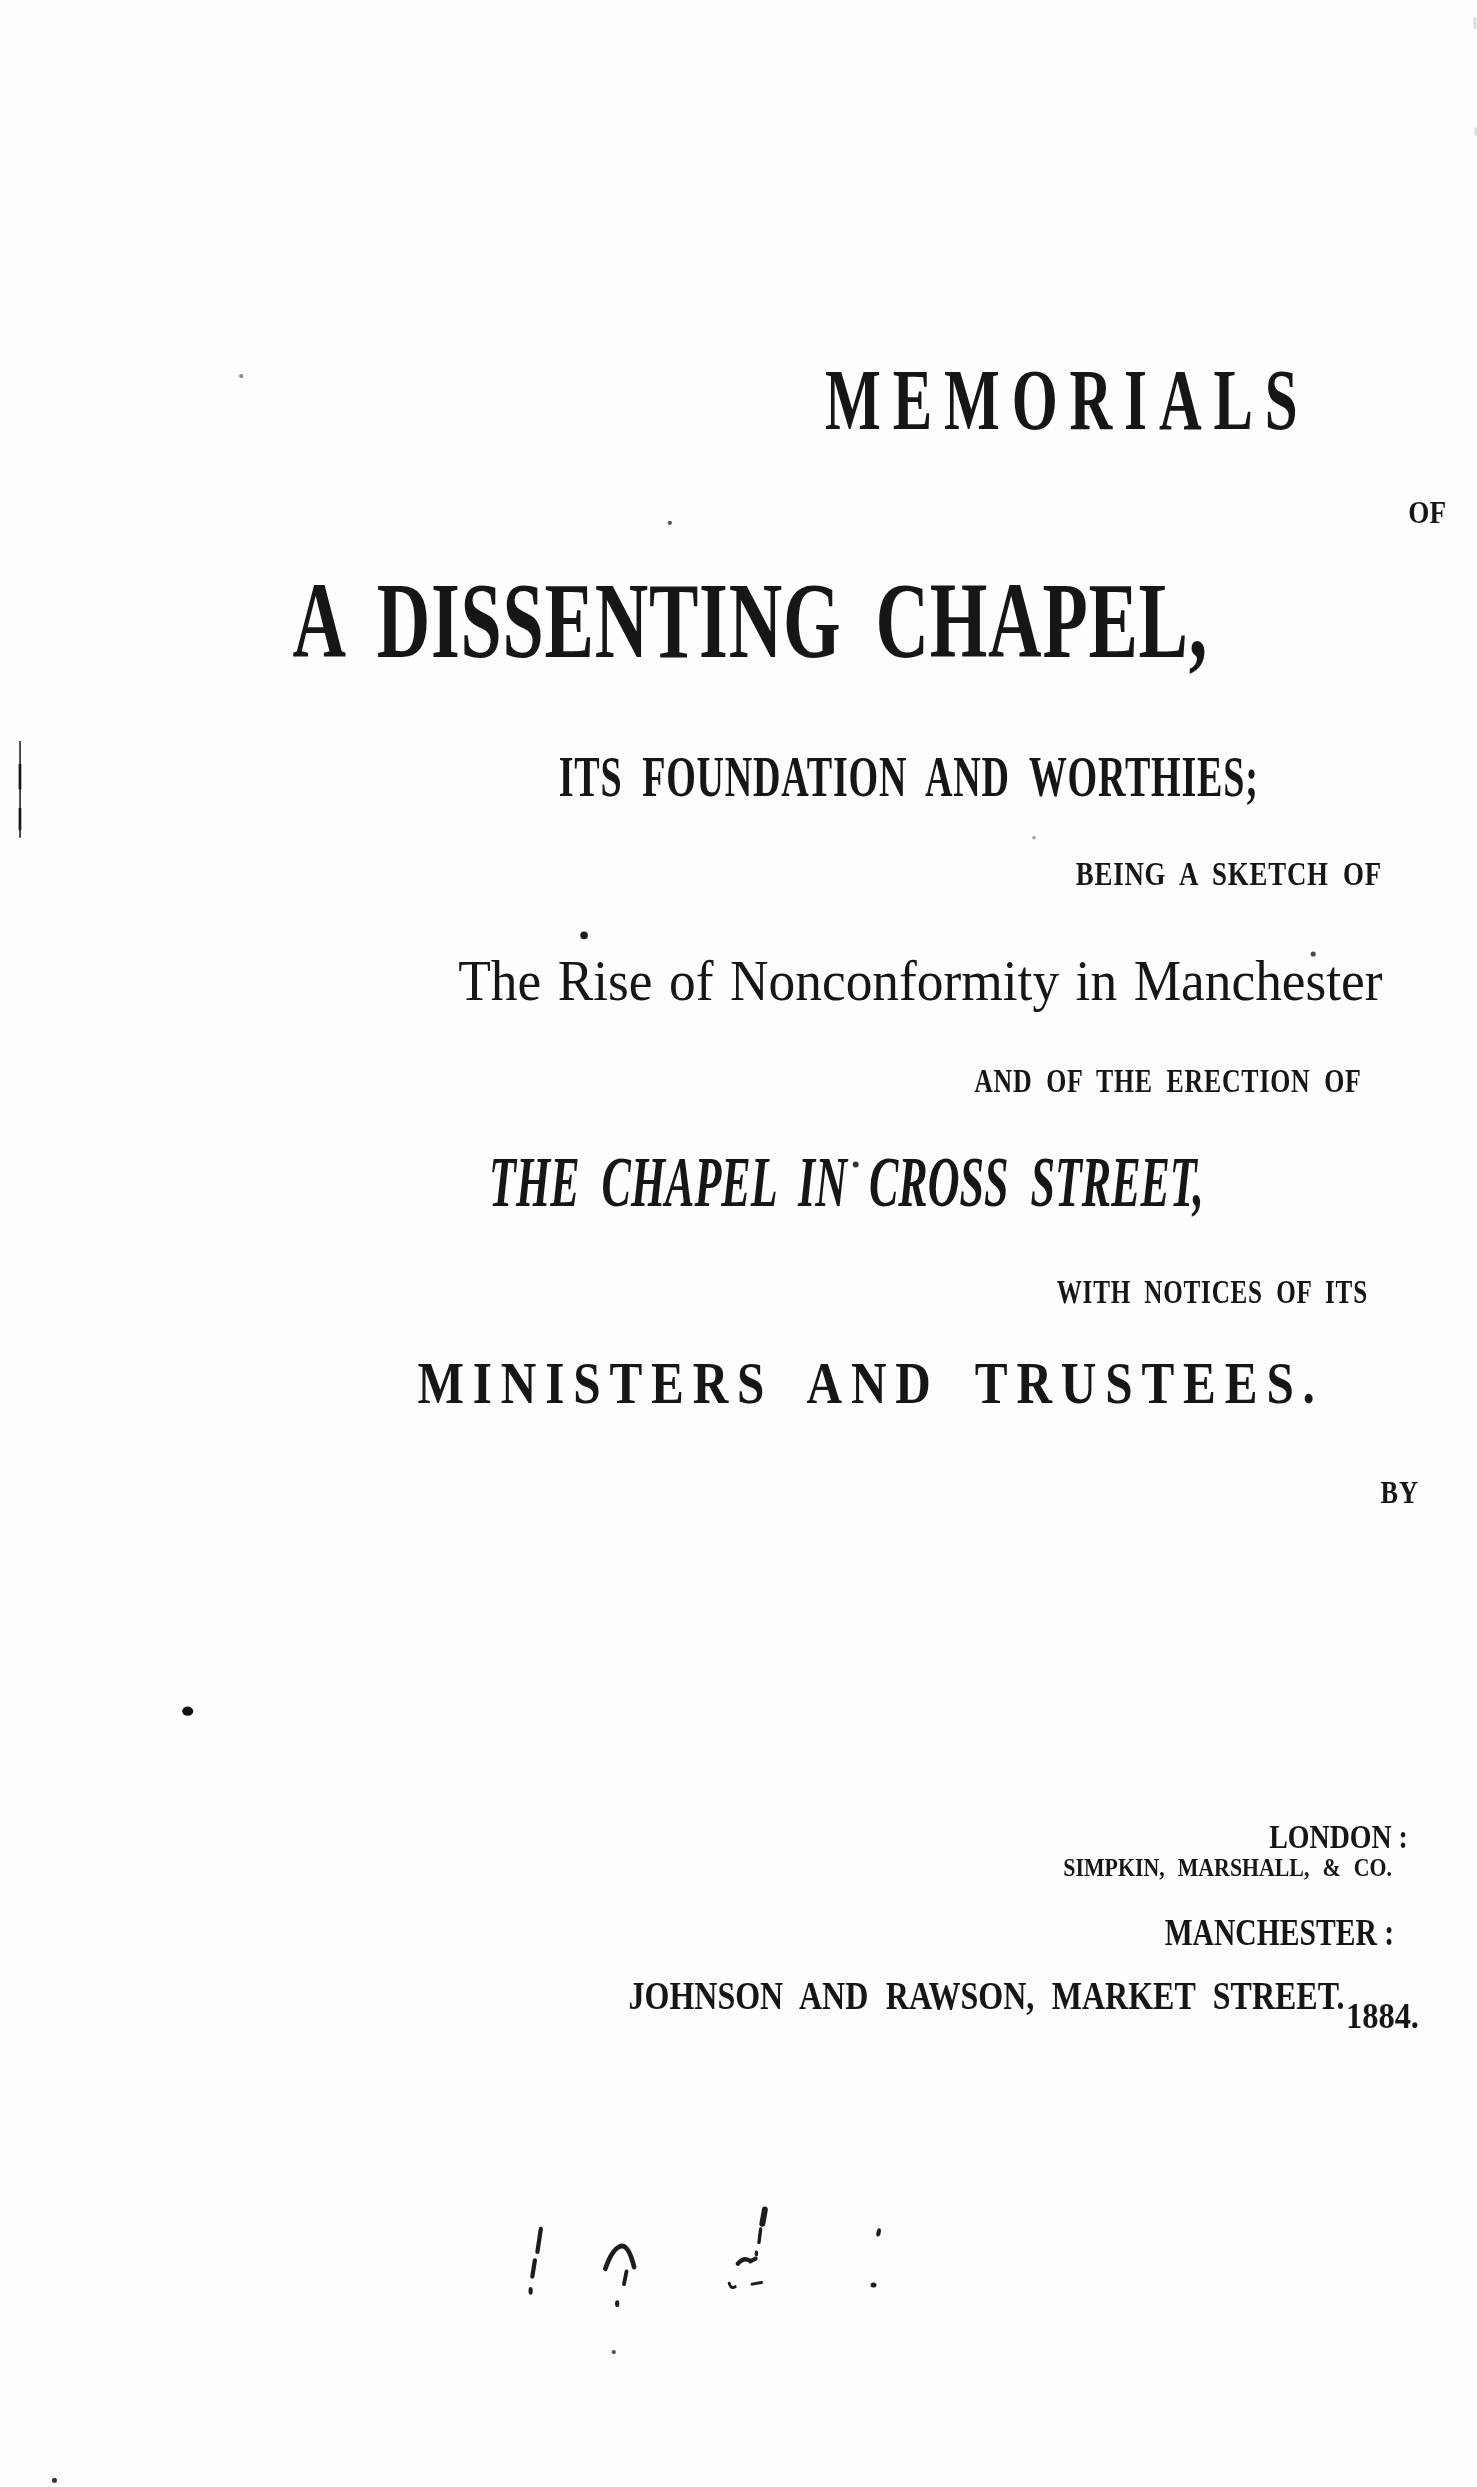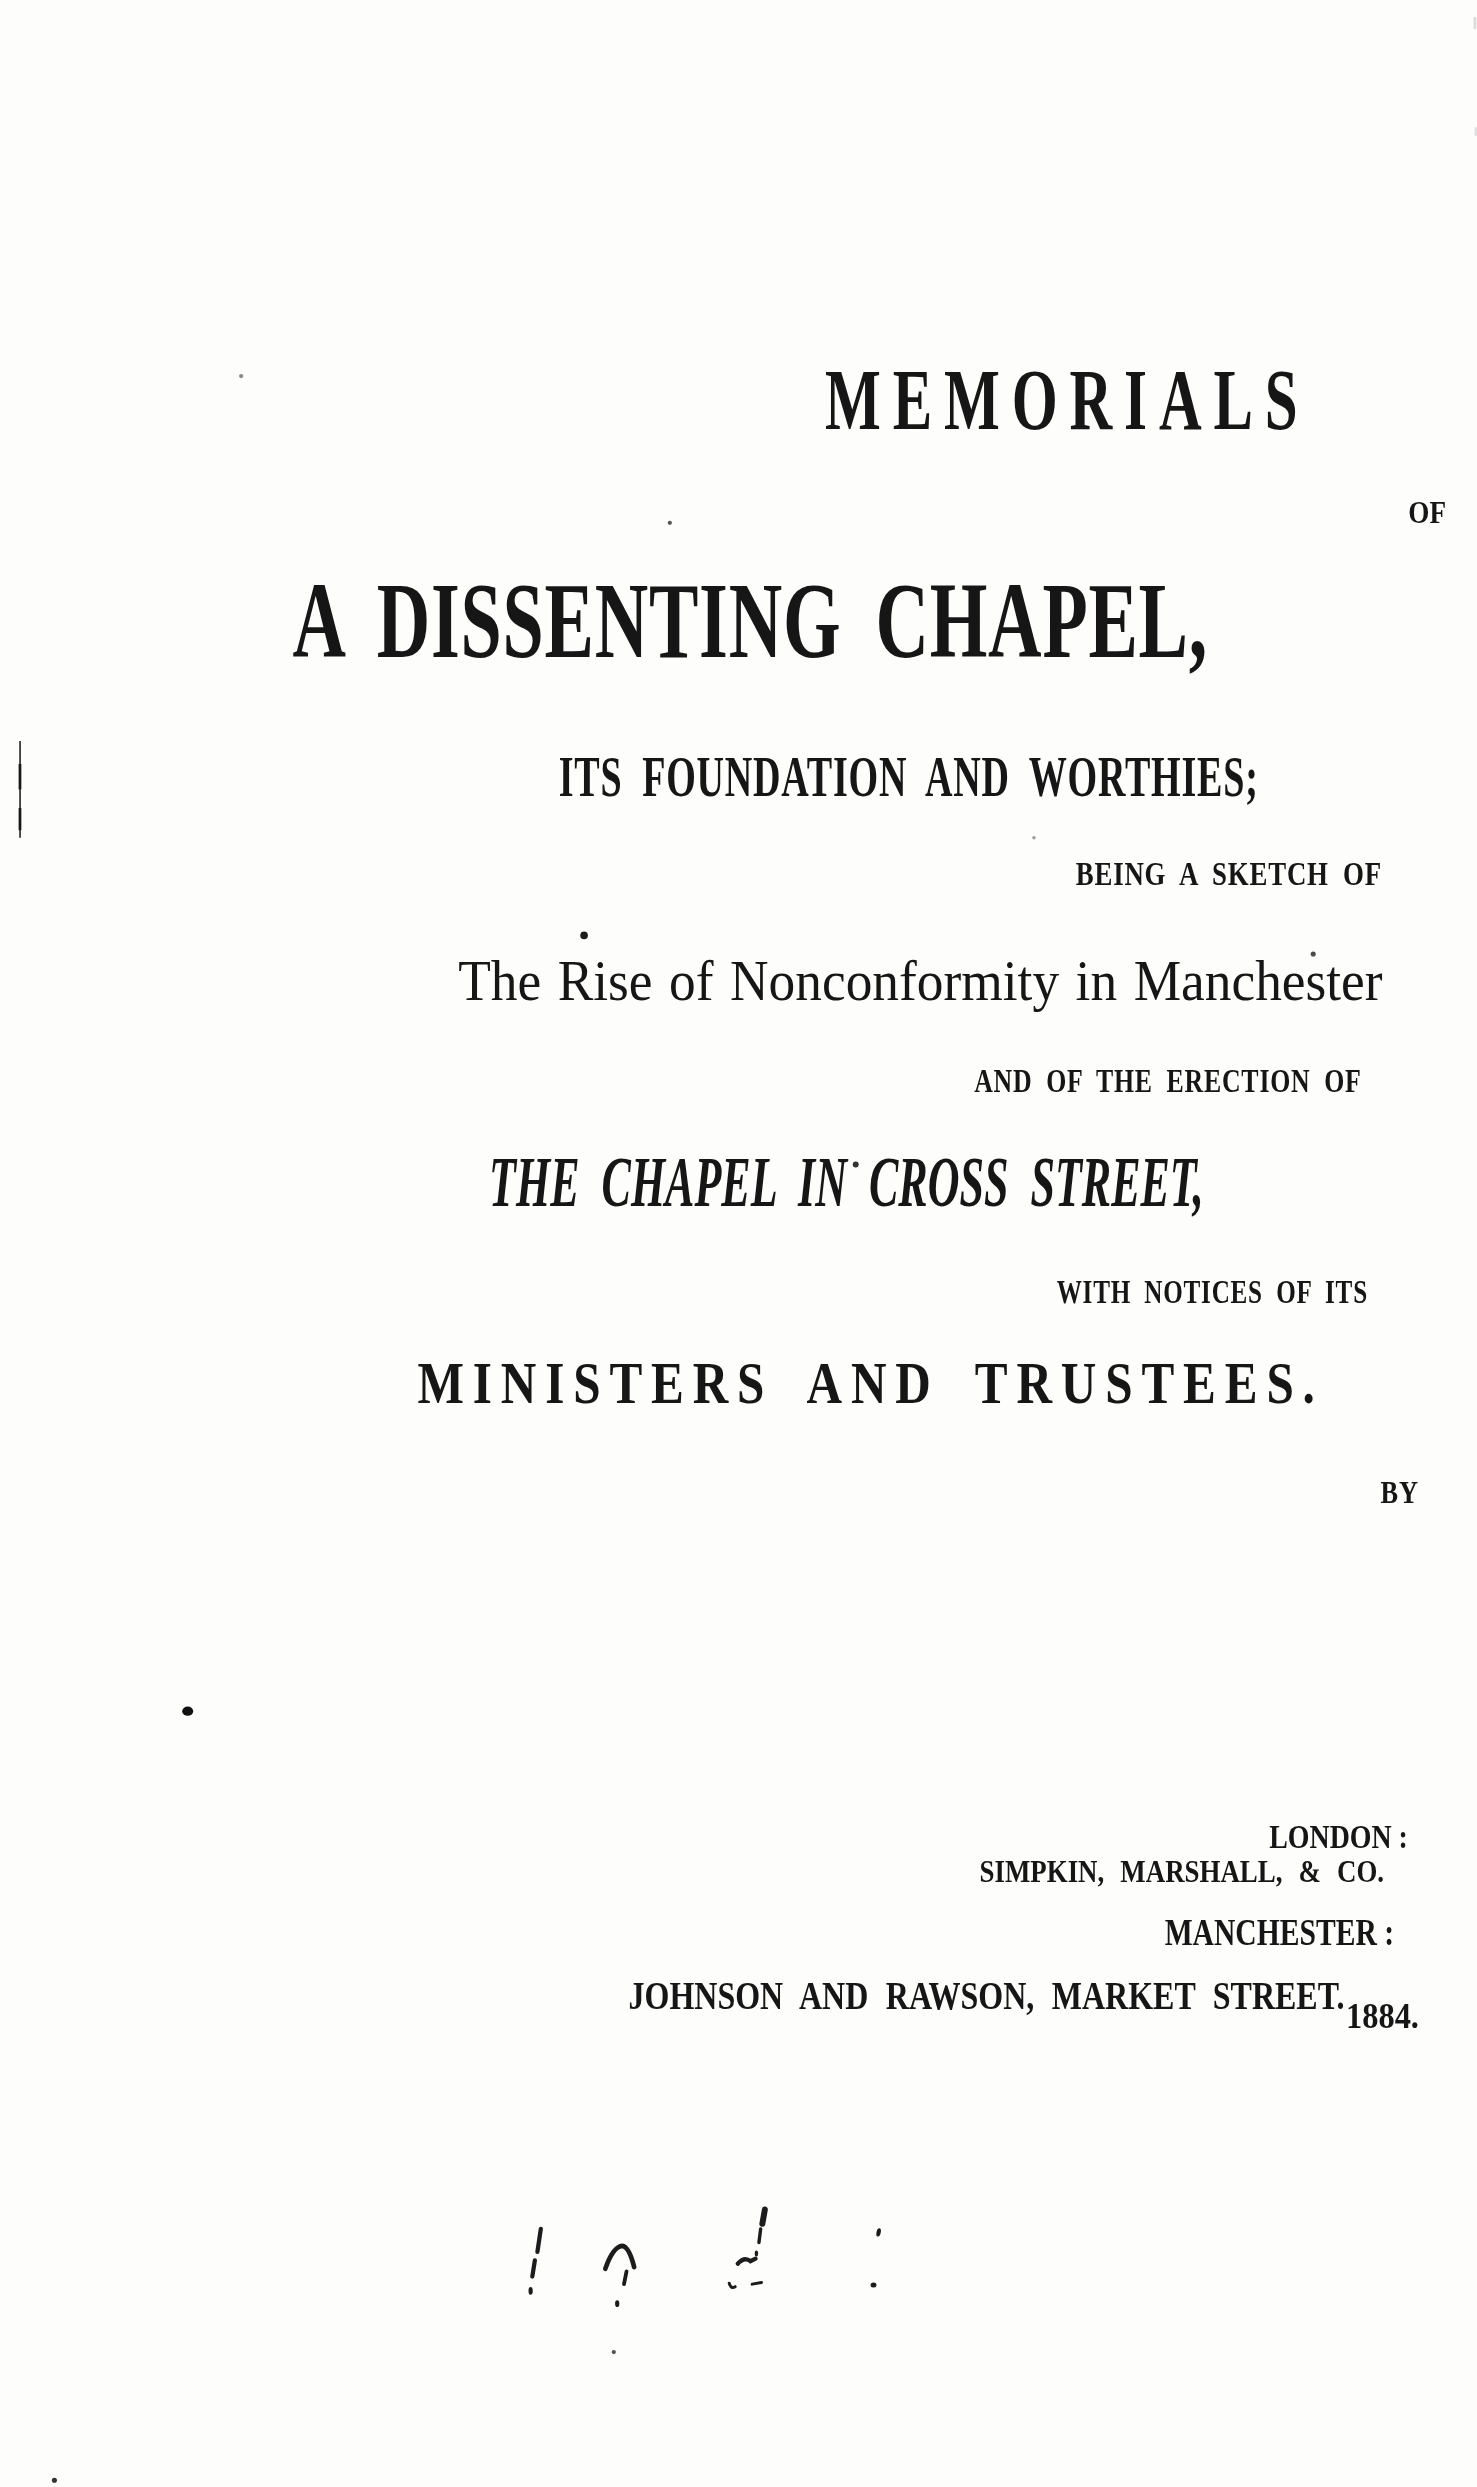--- a/index.html
+++ b/index.html
@@ -87,21 +87,21 @@
 
   <div class="line b" style="top:1477px; font-size:31px; letter-spacing:0.04em; --sx:0.85;">
     <span class="tx">BY</span>
   </div>
 
 
   <div class="line b" style="top:1820px; font-size:34px; --sx:0.82;">
     <span class="tx">LONDON :</span>
   </div>
 
-  <div class="line b" style="top:1855px; font-size:32px; word-spacing:0.35em; --sx:0.84;">
+  <div class="line b" style="top:1855px; font-size:26px; word-spacing:0.35em; --sx:0.84;">
     <span class="tx">SIMPKIN, MARSHALL, &amp; CO.</span>
   </div>
 
   <div class="line b" style="top:1914px; font-size:37px; --sx:0.80;">
     <span class="tx">MANCHESTER :</span>
   </div>
 
   <div class="line b" style="top:1952px; font-size:39px; word-spacing:0.30em;margin-top:24px; --sx:0.82;">
     <span class="tx">JOHNSON AND RAWSON, MARKET STREET.</span>
   </div>

